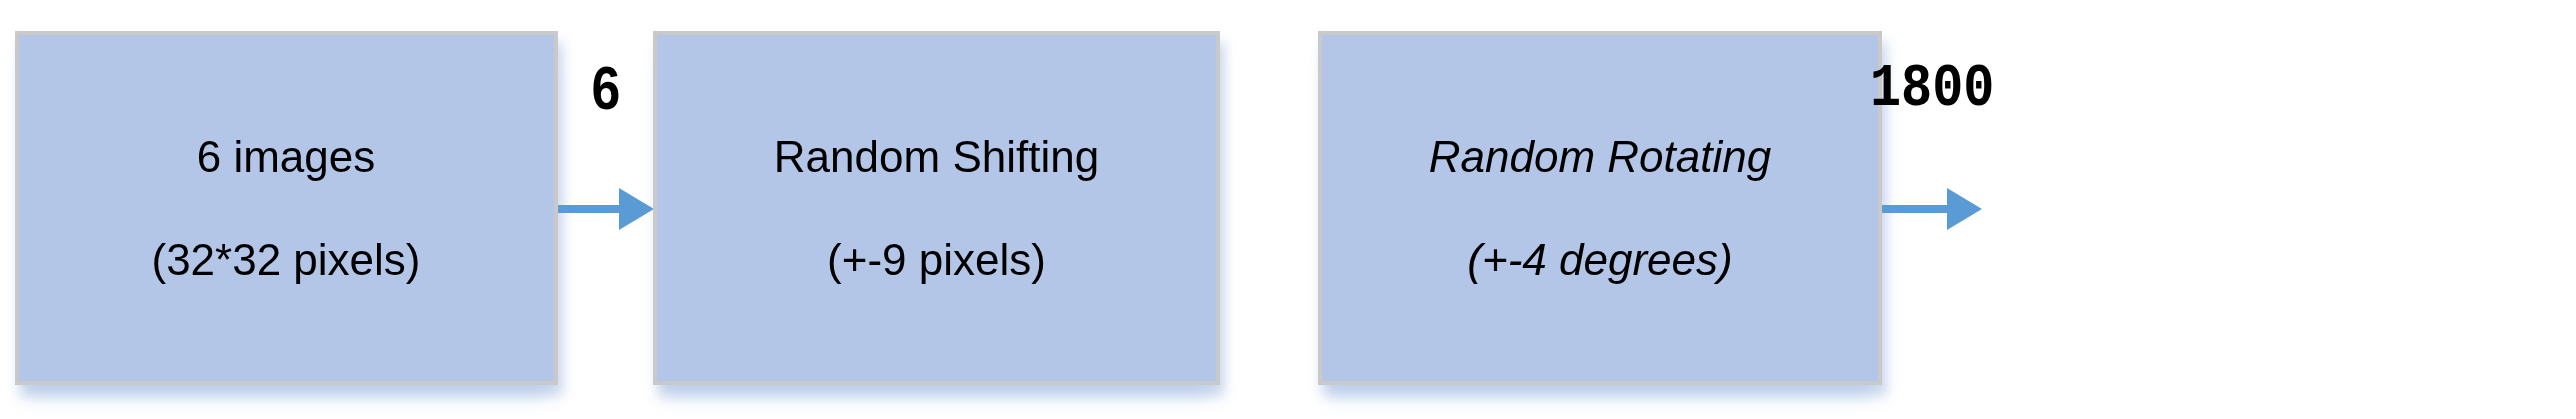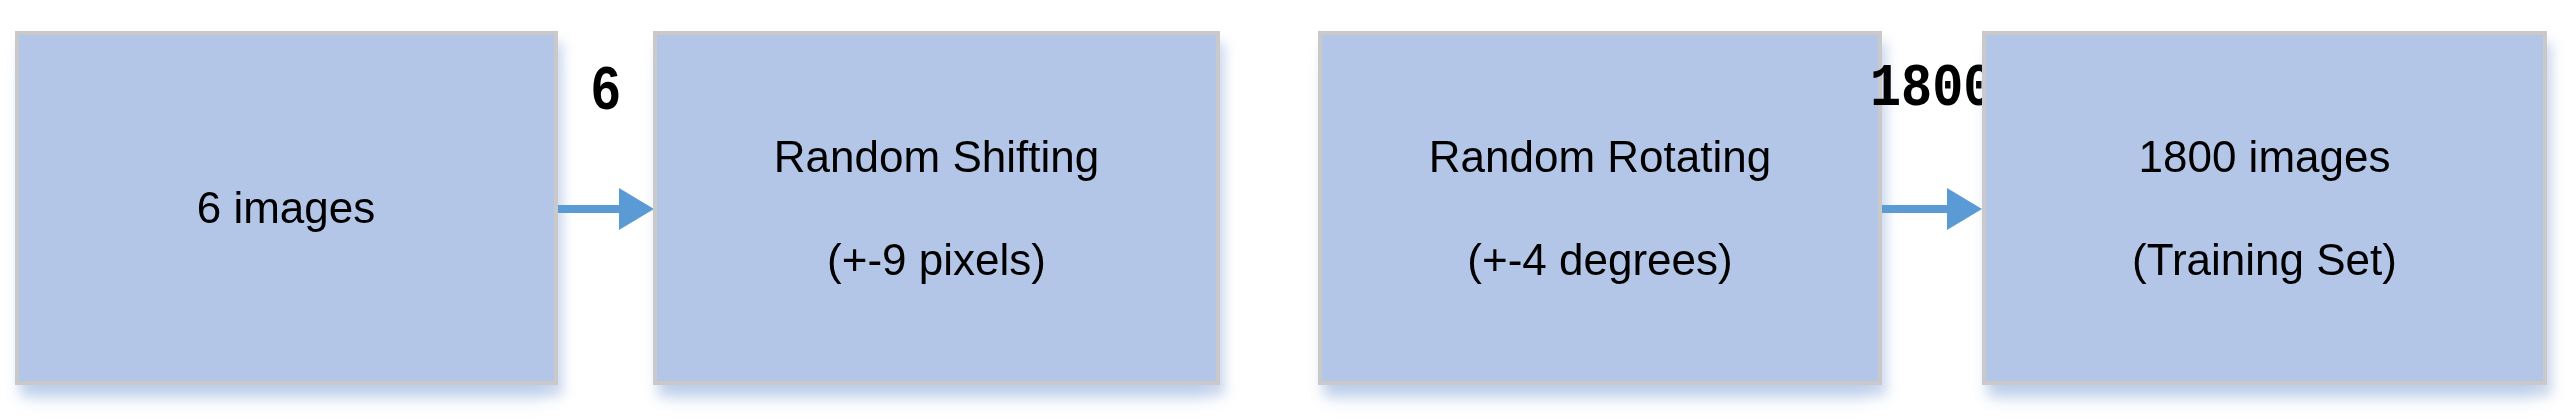--- a/index.html
+++ b/index.html
@@ -88,20 +88,21 @@
   }
 </style>
 </head>
 <body>
 
 <div class="canvas">
 
   <div class="node" style="left:14.5px;width:543px;">
     <div class="node-text">
       <div>6 images</div>
+      <div>(32*32 pixels)</div>
     </div>
   </div>
 
   <div class="connector" style="left:558px;width:96px;">
     <div class="connector-label">
       <span>6</span>
     </div>
     <div class="arrow">
       <div class="arrow-shaft"></div>
       <div class="arrow-head"></div>
@@ -109,38 +110,32 @@
   </div>
 
   <div class="node" style="left:653px;width:567px;">
     <div class="node-text">
       <div>Random Shifting</div>
       <div>(+-9 pixels)</div>
     </div>
   </div>
 
 
-  <div class="node" style="left:1318px;width:564px;">
+  <div class="node" style="left:1318px;width:564px;font-style:italic;">
     <div class="node-text">
       <div>Random Rotating</div>
       <div>(+-4 degrees)</div>
     </div>
   </div>
 
   <div class="connector" style="left:1882px;width:100px;font-family:Liberation Mono, monospace;">
     <div class="connector-label">
       <span>1800</span>
     </div>
     <div class="arrow">
       <div class="arrow-shaft"></div>
       <div class="arrow-head"></div>
     </div>
   </div>
 
-  <div class="node" style="left:1982px;width:565px;">
-    <div class="node-text">
-      <div>1800 images</div>
-      <div>(Training Set)</div>
-    </div>
-  </div>
 
 </div>
 
 
 </body></html>

